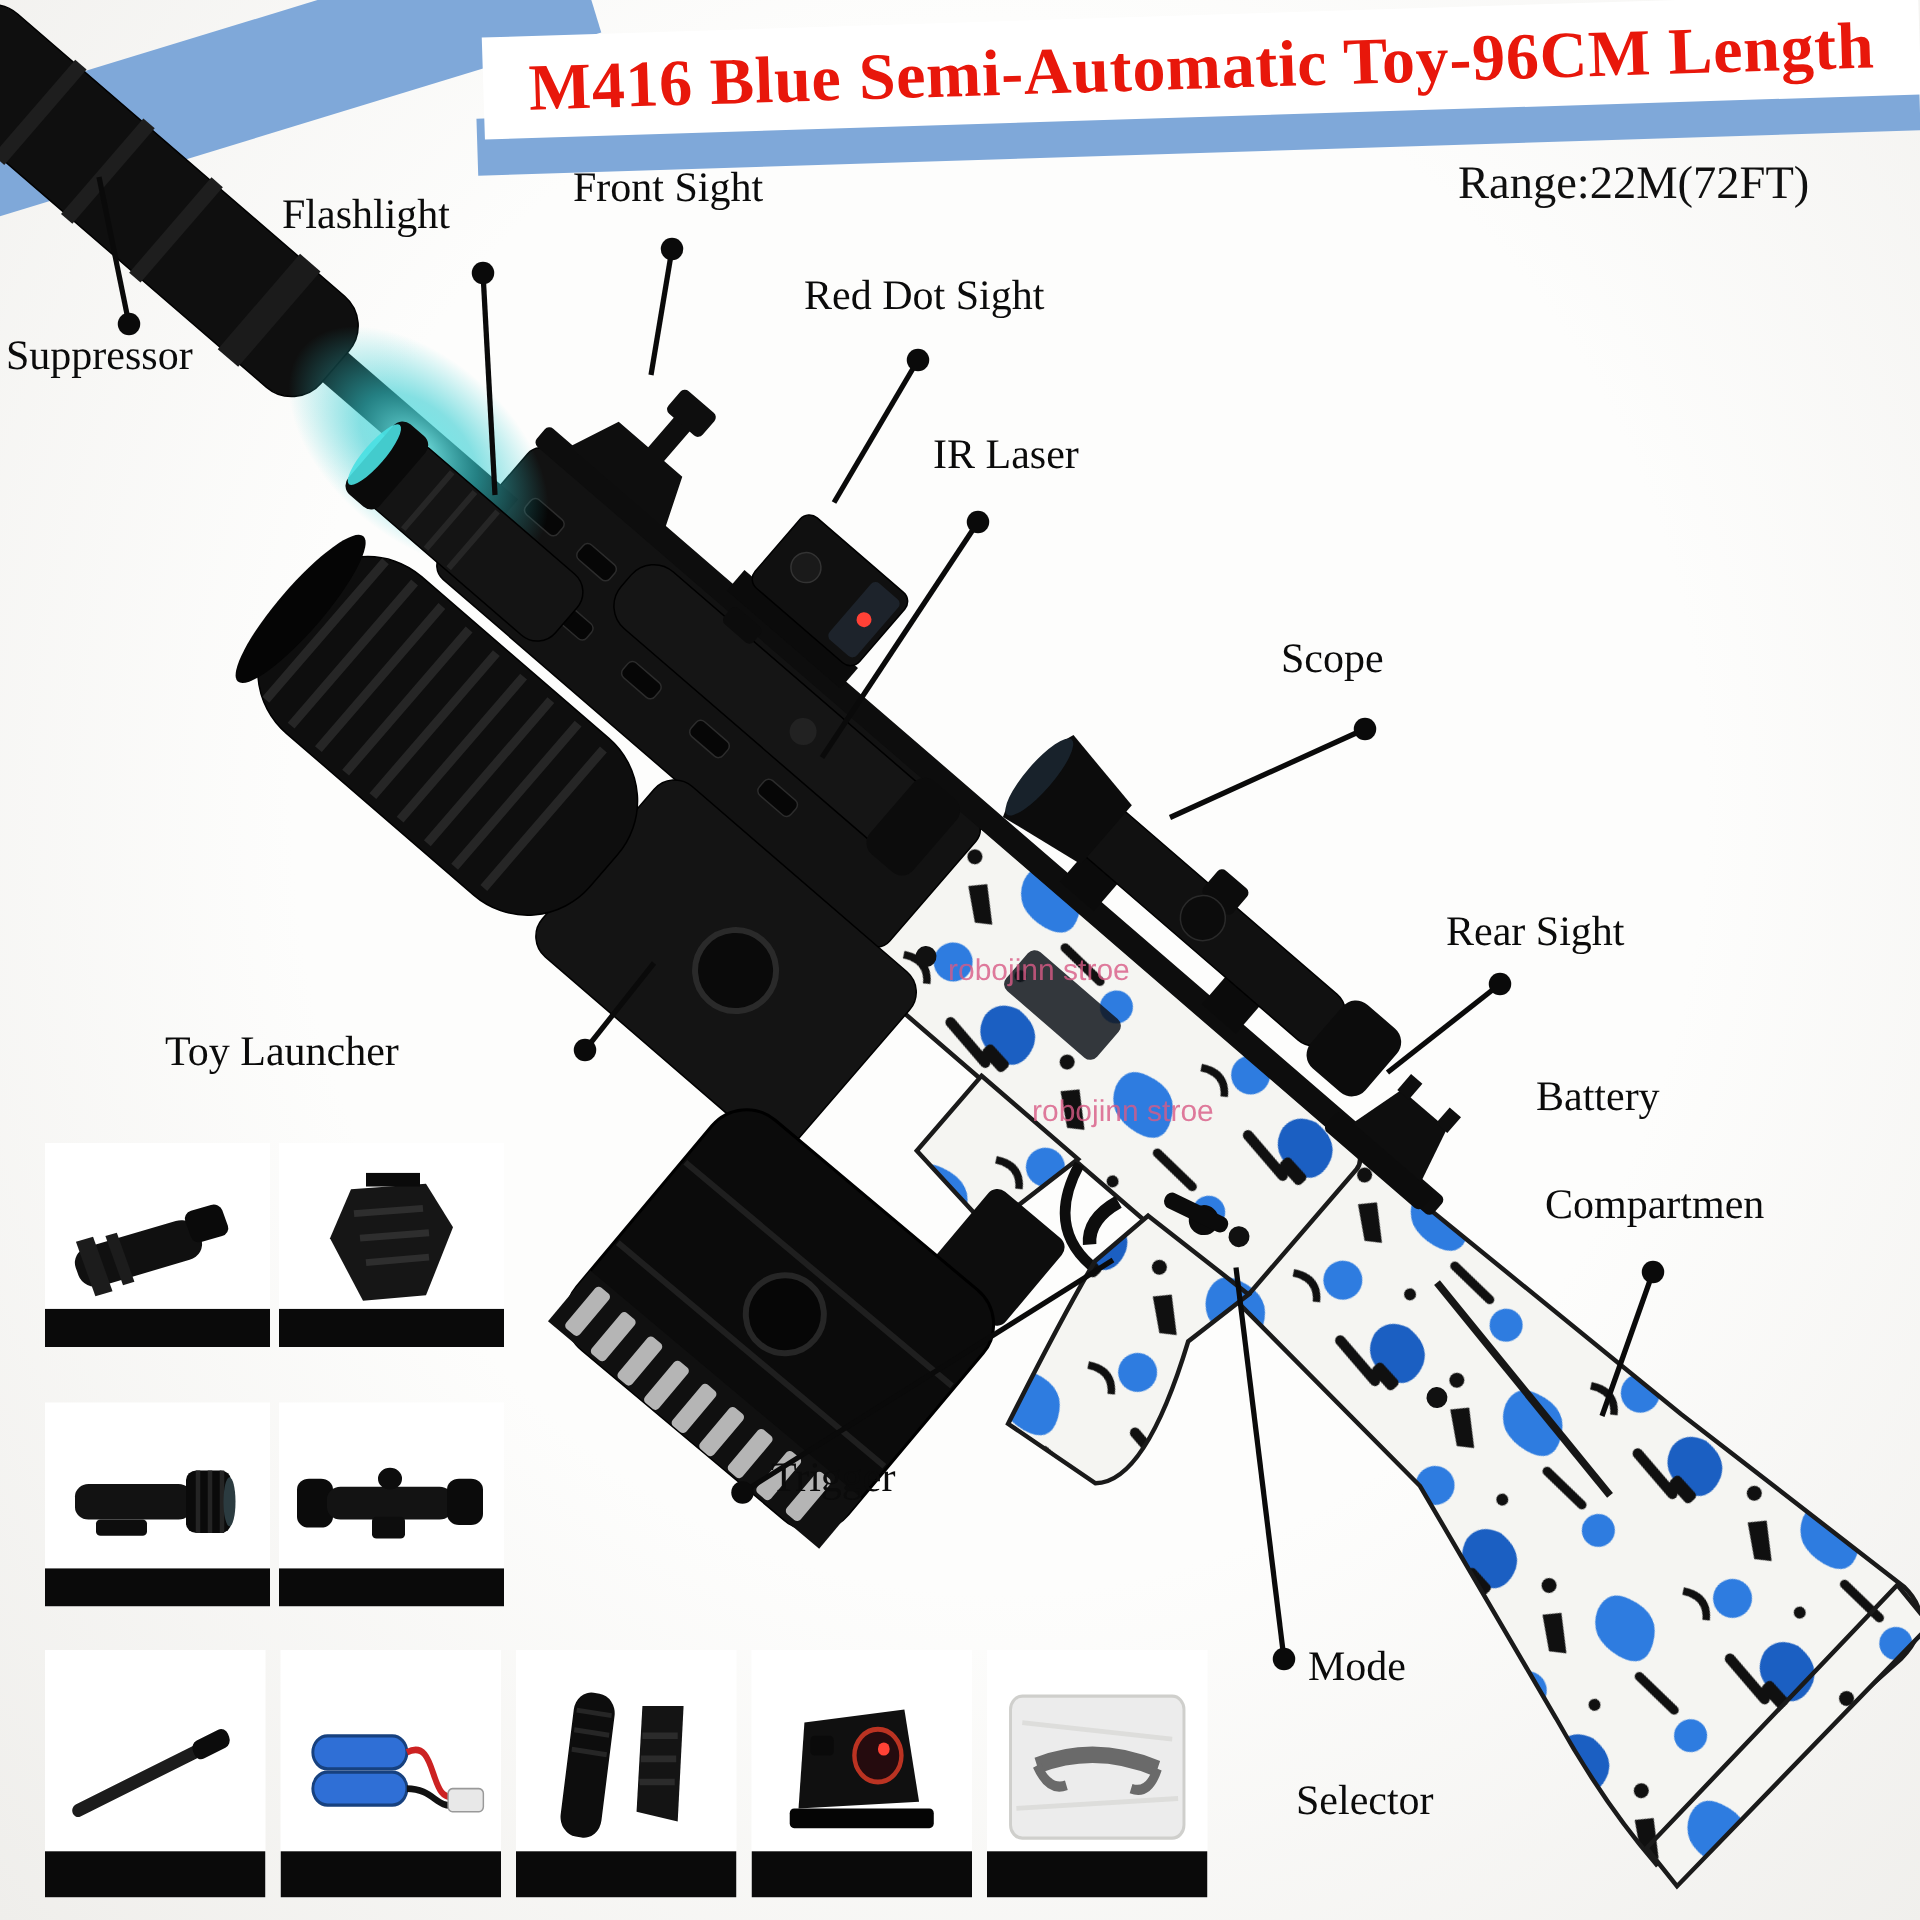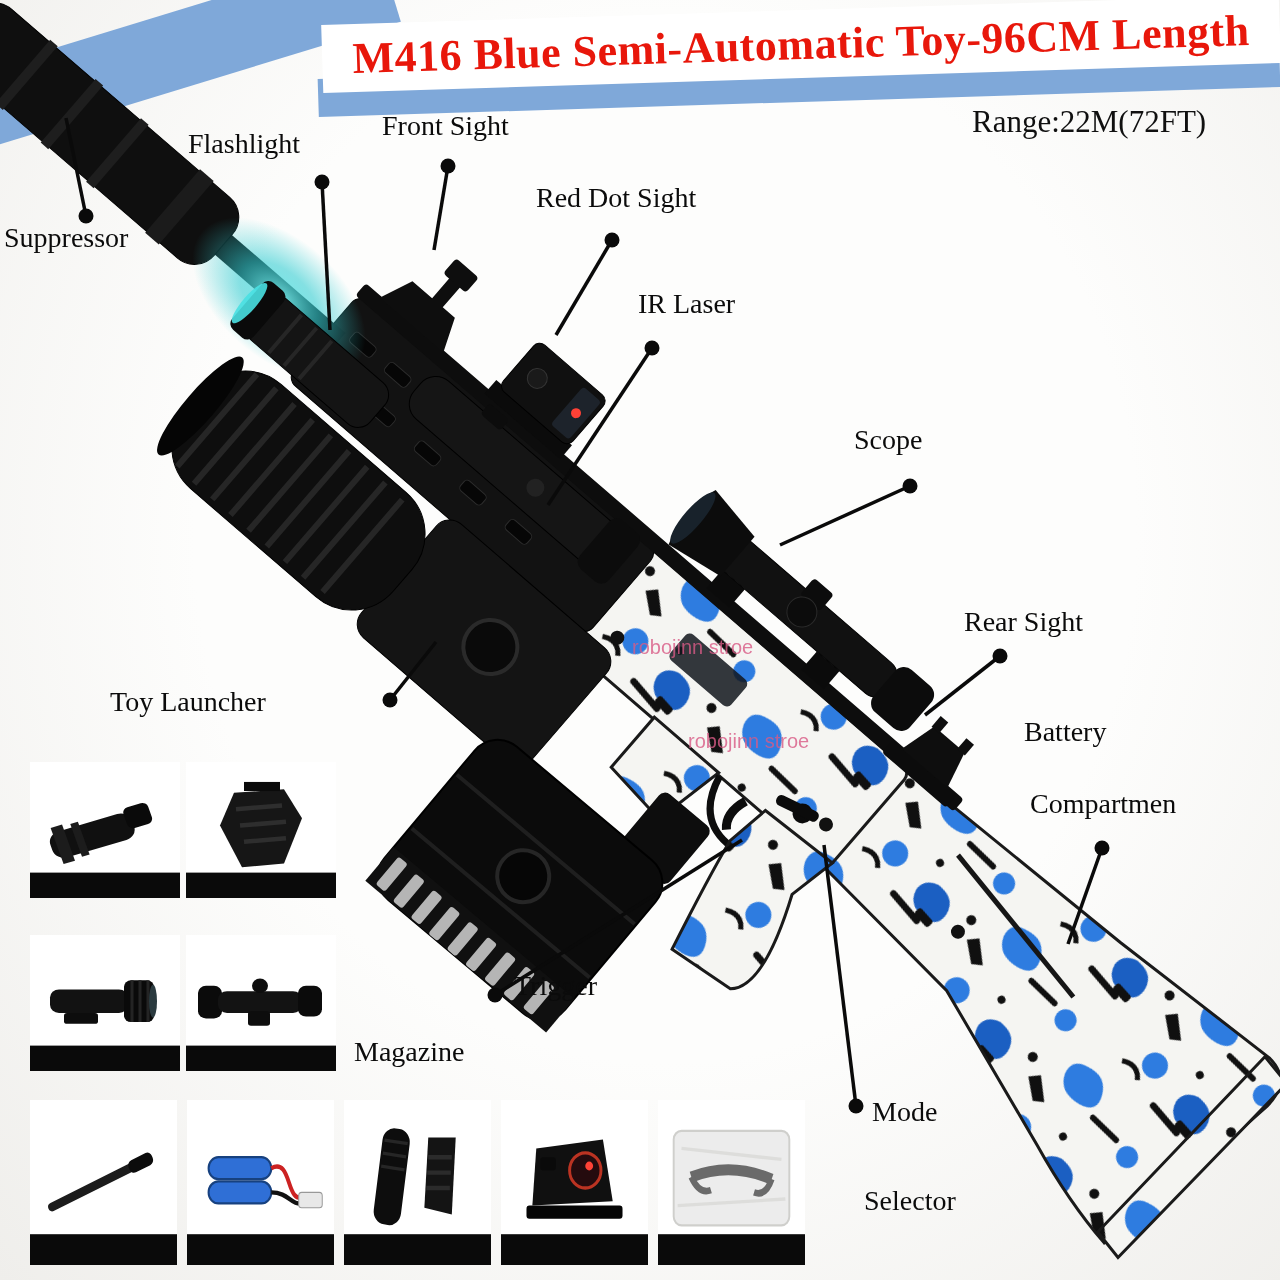--- a/index.html
+++ b/index.html
@@ -244,28 +244,27 @@
 
   <div class="title-band">
     <span>M416 Blue Semi-Automatic Toy-96CM Length</span>
   </div>
   <div class="range-note">Range:22M(72FT)</div>
 
   <div class="label" style="left:4px;   top:222px;">Suppressor</div>
   <div class="label" style="left:188px; top:128px;">Flashlight</div>
   <div class="label" style="left:382px; top:110px;">Front Sight</div>
   <div class="label" style="left:536px; top:182px;">Red Dot Sight</div>
-  <div class="label" style="left:638px; top:288px;">IR Laser</div>
+  <div class="label" style="left:622px; top:288px;">IR Laser</div>
   <div class="label" style="left:854px; top:424px;text-align:center;">Scope</div>
   <div class="label" style="left:964px; top:606px;">Rear Sight</div>
   <div class="label" style="left:110px; top:686px;">Toy Launcher</div>
   <div class="label" style="left:1024px;top:716px;">Battery</div>
   <div class="label" style="left:1030px;top:788px;">Compartmen</div>
   <div class="label" style="left:514px; top:970px;text-align:center;">Trigger</div>
-  <div class="label" style="left:354px; top:1036px;">Magazine</div>
   <div class="label" style="left:872px; top:1096px;">Mode</div>
   <div class="label" style="left:864px; top:1166px;margin-top:19px;">Selector</div>
 
   <div class="wm" style="left:632px; top:636px;">robojinn stroe</div>
   <div class="wm" style="left:688px; top:730px;">robojinn stroe</div>
 
   <div class="thumb t-left" style="left:30px;  top:762px;">
     <svg viewBox="0 0 150 150" preserveAspectRatio="none">
       <g transform="rotate(-18 75 75)">
         <rect x="18" y="62" width="86" height="30" rx="12" fill="#101010"></rect>

